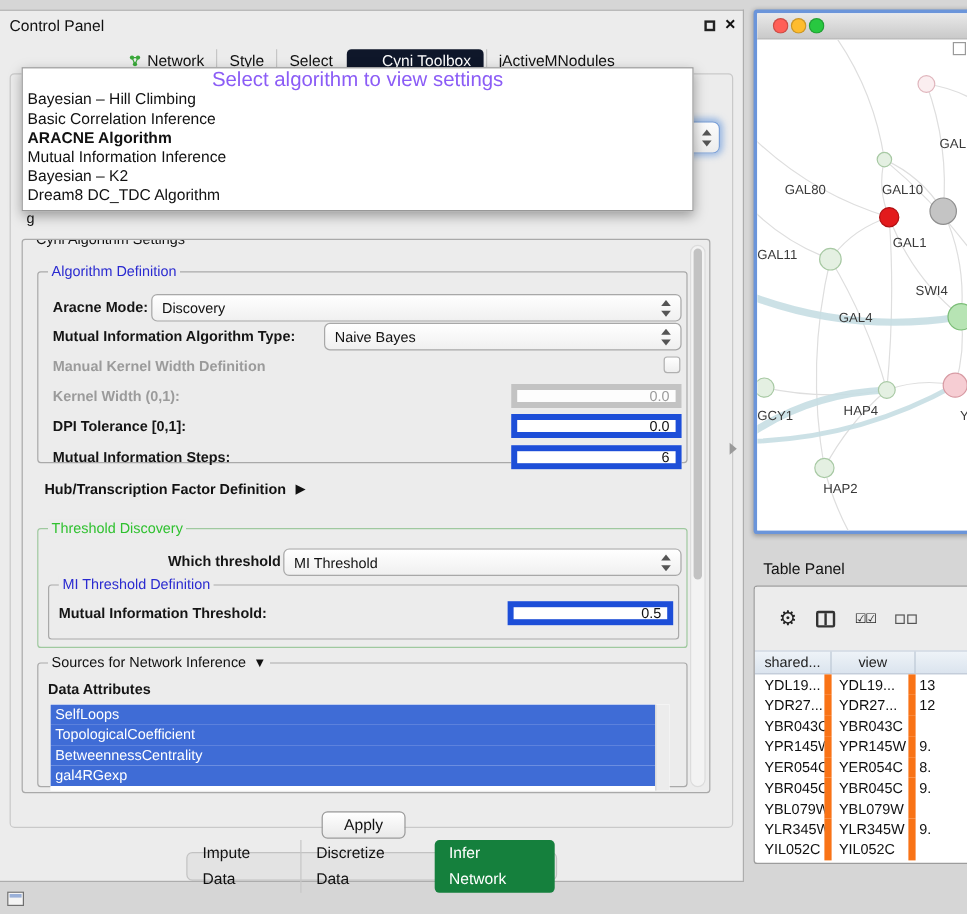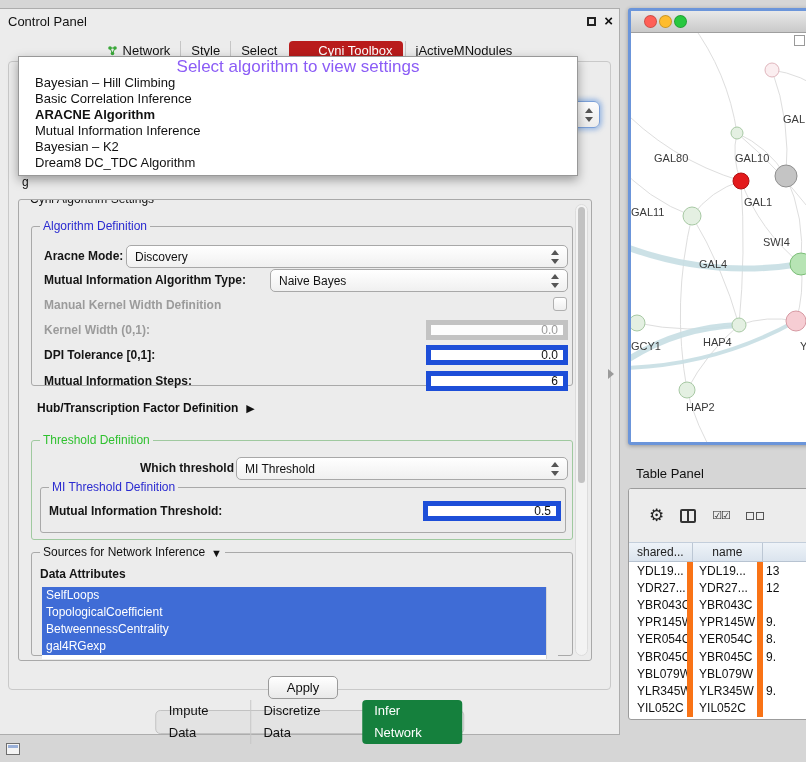--- a/index.html
+++ b/index.html
@@ -13,39 +13,39 @@
   .cp-title { position:absolute; left:8px; top:5px; font-size:13px; }
   .cp-float { position:absolute; right:23px; top:8px; width:9px; height:9px; border:2px solid #222; }
   .cp-close { position:absolute; right:6px; top:3px; font-size:15px; font-weight:bold; }
   .tab-content-border { position:absolute; left:8px; top:52px; right:8px; bottom:44px;
         border:1px solid #c9c9c9; border-radius:4px; }
 
   .cp-tabs { position:absolute; top:30px; left:0; right:0; height:22px;
         display:flex; justify-content:center; align-items:center; font-size:13px; }
   .tab { padding:2px 10px; display:flex; align-items:center; gap:5px; }
   .tab + .tab { border-left:1px solid #c6c6c6; }
-  .tab.active { background:#b91c1c; color:#fff; border-radius:4px; border-left:none; margin:0 2px;padding-left:29px; }
+  .tab.active { background:#0f172a; color:#fff; border-radius:4px; border-left:none; margin:0 2px;padding-left:29px; }
 
   .gfrag { position:absolute; left:22px; top:166px; font-size:12px; z-index:1; }
 
   .combo-frag { position:absolute; left:560px; top:92px; width:40px; height:27px;
         border-radius:6px; background:linear-gradient(#fcfcfc,#ececec);
         border:1px solid #7ba0d8; box-shadow:0 0 5px 2px rgba(100,150,220,.6); z-index:5; }
 
   .updown { position:relative; width:9px; height:14px; display:inline-block; flex:0 0 9px; }
   .updown::before { content:""; position:absolute; left:0; top:0;
         border-left:4px solid transparent; border-right:4px solid transparent; border-bottom:5px solid #555; }
   .updown::after  { content:""; position:absolute; left:0; bottom:0;
         border-left:4px solid transparent; border-right:4px solid transparent; border-top:5px solid #555; }
   .combo-frag .updown { position:absolute; right:5px; top:6px; }
 
   .algo-popup { position:absolute; left:18px; top:47px; width:560px; background:#fff;
         border:1px solid #989898; box-shadow:0 4px 10px rgba(0,0,0,.35); z-index:30; padding:1px 0 4px; }
   .algo-popup .ph { text-align:center; color:#8b5cf6; font-size:17px; height:17px; line-height:17px; }
-  .algo-item { font-size:13px; height:16px; line-height:16px; padding-left:16px; }
+  .algo-item { font-size:13px; height:16px; line-height:16px; padding-left:4px; }
   .algo-item.selected { font-weight:bold; }
 
   .fs { position:absolute; border:1px solid #a9a9a9; border-radius:3px; }
   .fs-title { position:absolute; top:-8px; left:8px; background:#ececec; padding:0 3px;
         font-size:12px; line-height:14px; white-space:nowrap; }
   .t-blue { color:#2a2ad0; } .t-green { color:#2fc12f; }
 
   .cyni-box { left:18px; top:190px; width:574px; height:462px; overflow:hidden; }
   .algo-box { left:12px; top:26px; width:542px; height:160px; }
   .th-box   { left:12px; top:240px; width:542px; height:100px; border-color:#9fc99f; }
@@ -217,21 +217,21 @@
       <span class="lbl" style="left:12px; top:147px;">Mutual Information Steps:</span>
       <input class="tf" style="left: 394px; top: 144px; right: 4px;" value="6">
     </div>
 
     <div class="hub">
       <span>Hub/Transcription Factor Definition</span>
       <span class="tri">▶</span>
     </div>
 
     <div class="fs th-box">
-      <span class="fs-title t-green">Threshold Definition</span>
+      <span class="fs-title t-green">Threshold Discovery</span>
 
       <span class="lbl" style="left:64px; top:20px;margin-left:44px;">Which threshold to use:</span>
       <div class="combo" style="left:204px; top:16px; right:4px;">
         <span>MI Threshold</span>
         <span class="updown"></span>
       </div>
 
       <div class="fs mi-box">
         <span class="fs-title t-blue">MI Threshold Definition</span>
         <span class="lbl" style="left:8px; top:16px;">Mutual Information Threshold:</span>
@@ -333,21 +333,21 @@
     <span class="gear">⚙</span>
     <span class="cols-icon"></span>
     <span class="checks">☑☑</span>
     <span class="boxes">
         <i></i>
         <i></i>
       </span>
   </div>
   <div class="thead" id="thead">
       <div class="th c1">shared...</div>
-      <div class="th c2">name</div>
+      <div class="th c2">view</div>
       <div class="th c3"></div>
     </div>
   <div id="tbody">
       <div class="trow">
         <div class="td c1">YDL19...</div>
         <div class="td c2">YDL19...</div>
         <div class="td c3">13</div>
       </div>
       <div class="trow">
         <div class="td c1">YDR27...</div>

